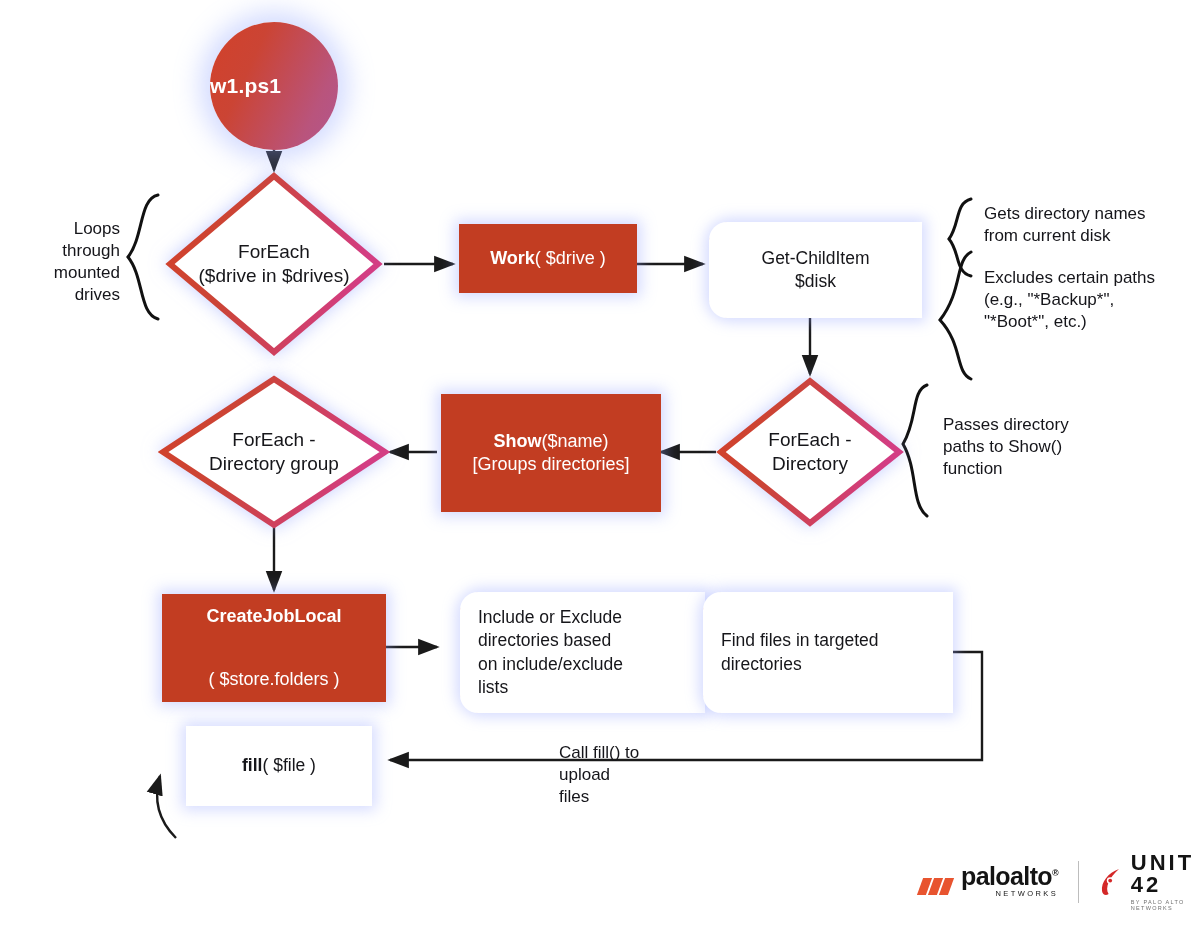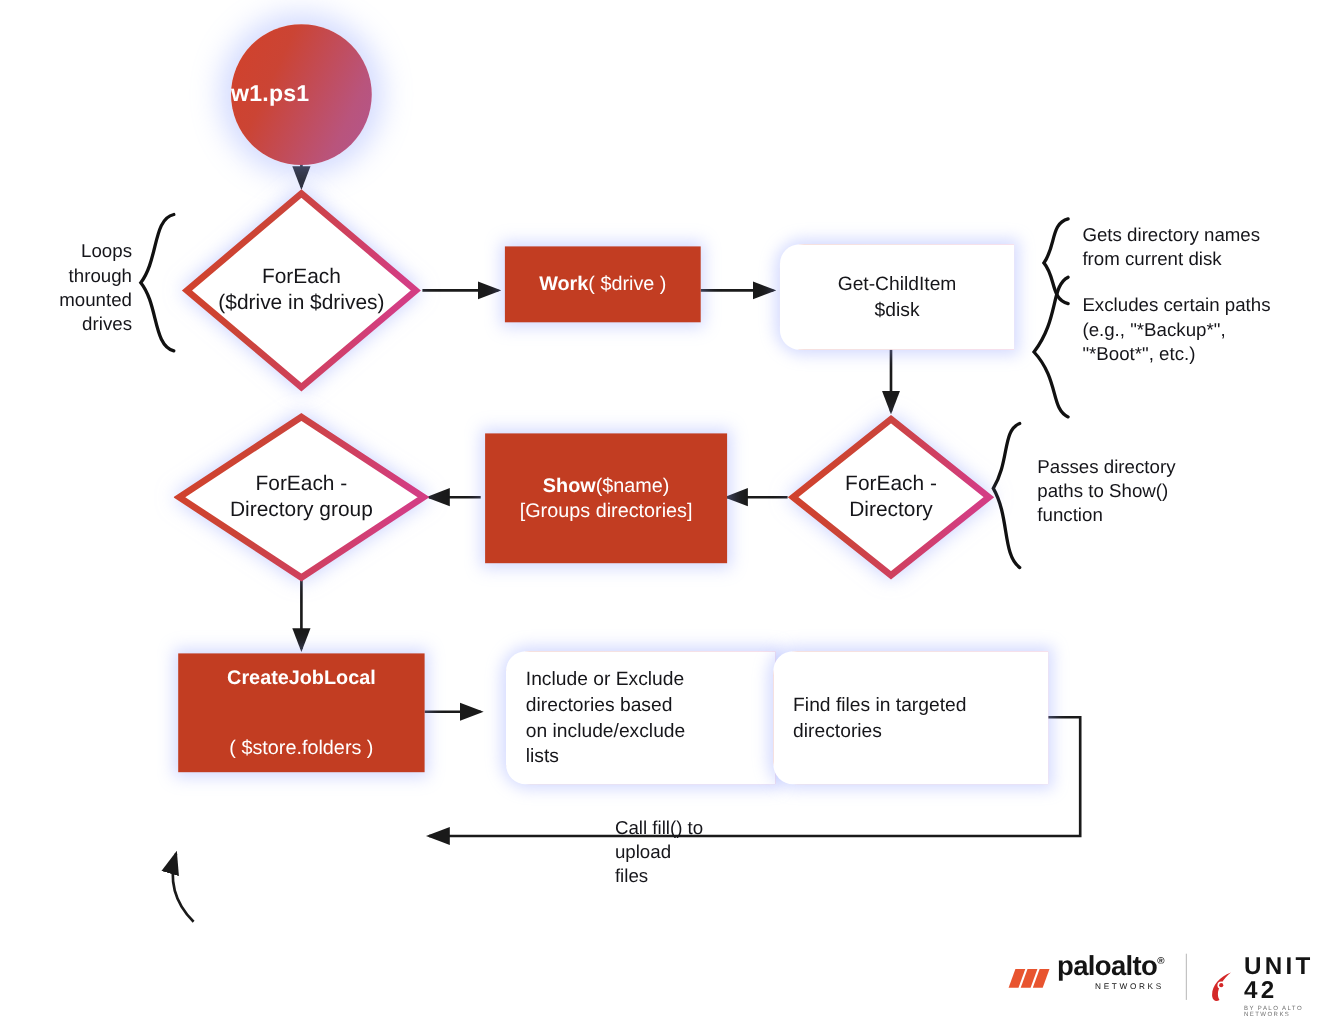--- a/index.html
+++ b/index.html
@@ -120,23 +120,22 @@
     font-size: 17px;
     line-height: 1.3;
     color: #15151a;
   }
   .note.right-align { text-align: right; }
 
   
   .logos {
     position: absolute;
     display: flex;
-    align-items: flex-start;
+    align-items: center;
     gap: 20px;
-    margin-top: 15px;
   }
   .pan-logo { display: flex; align-items: flex-end; gap: 7px; }
   .pan-word {
     font-size: 25px;
     font-weight: bold;
     letter-spacing: -0.6px;
     color: #141414;
     line-height: 0.95;
     position: relative;
   }
@@ -308,20 +307,27 @@
     </div>
   </div>
 
   <div class="box-outline grad-border round-left" style="left:703px; top:592px; width:240px; height:111px;">
     <div class="inner left-txt round-left">
       <div>Find files in targeted</div>
       <div>directories</div>
     </div>
   </div>
 
+  <div class="box-outline grad-border" style="left:186px; top:726px; width:176px; height:70px;">
+    <div class="inner center-txt">
+      <div>
+        <b>fill</b><span>( $file )</span>
+      </div>
+    </div>
+  </div>
 
   <div class="note" style="left:559px; top:742px; width:160px;">
     <div>Call fill() to</div>
     <div>upload</div>
     <div>files</div>
   </div>
 
 
   <div class="logos" style="left:920px; top:852px;">
 

